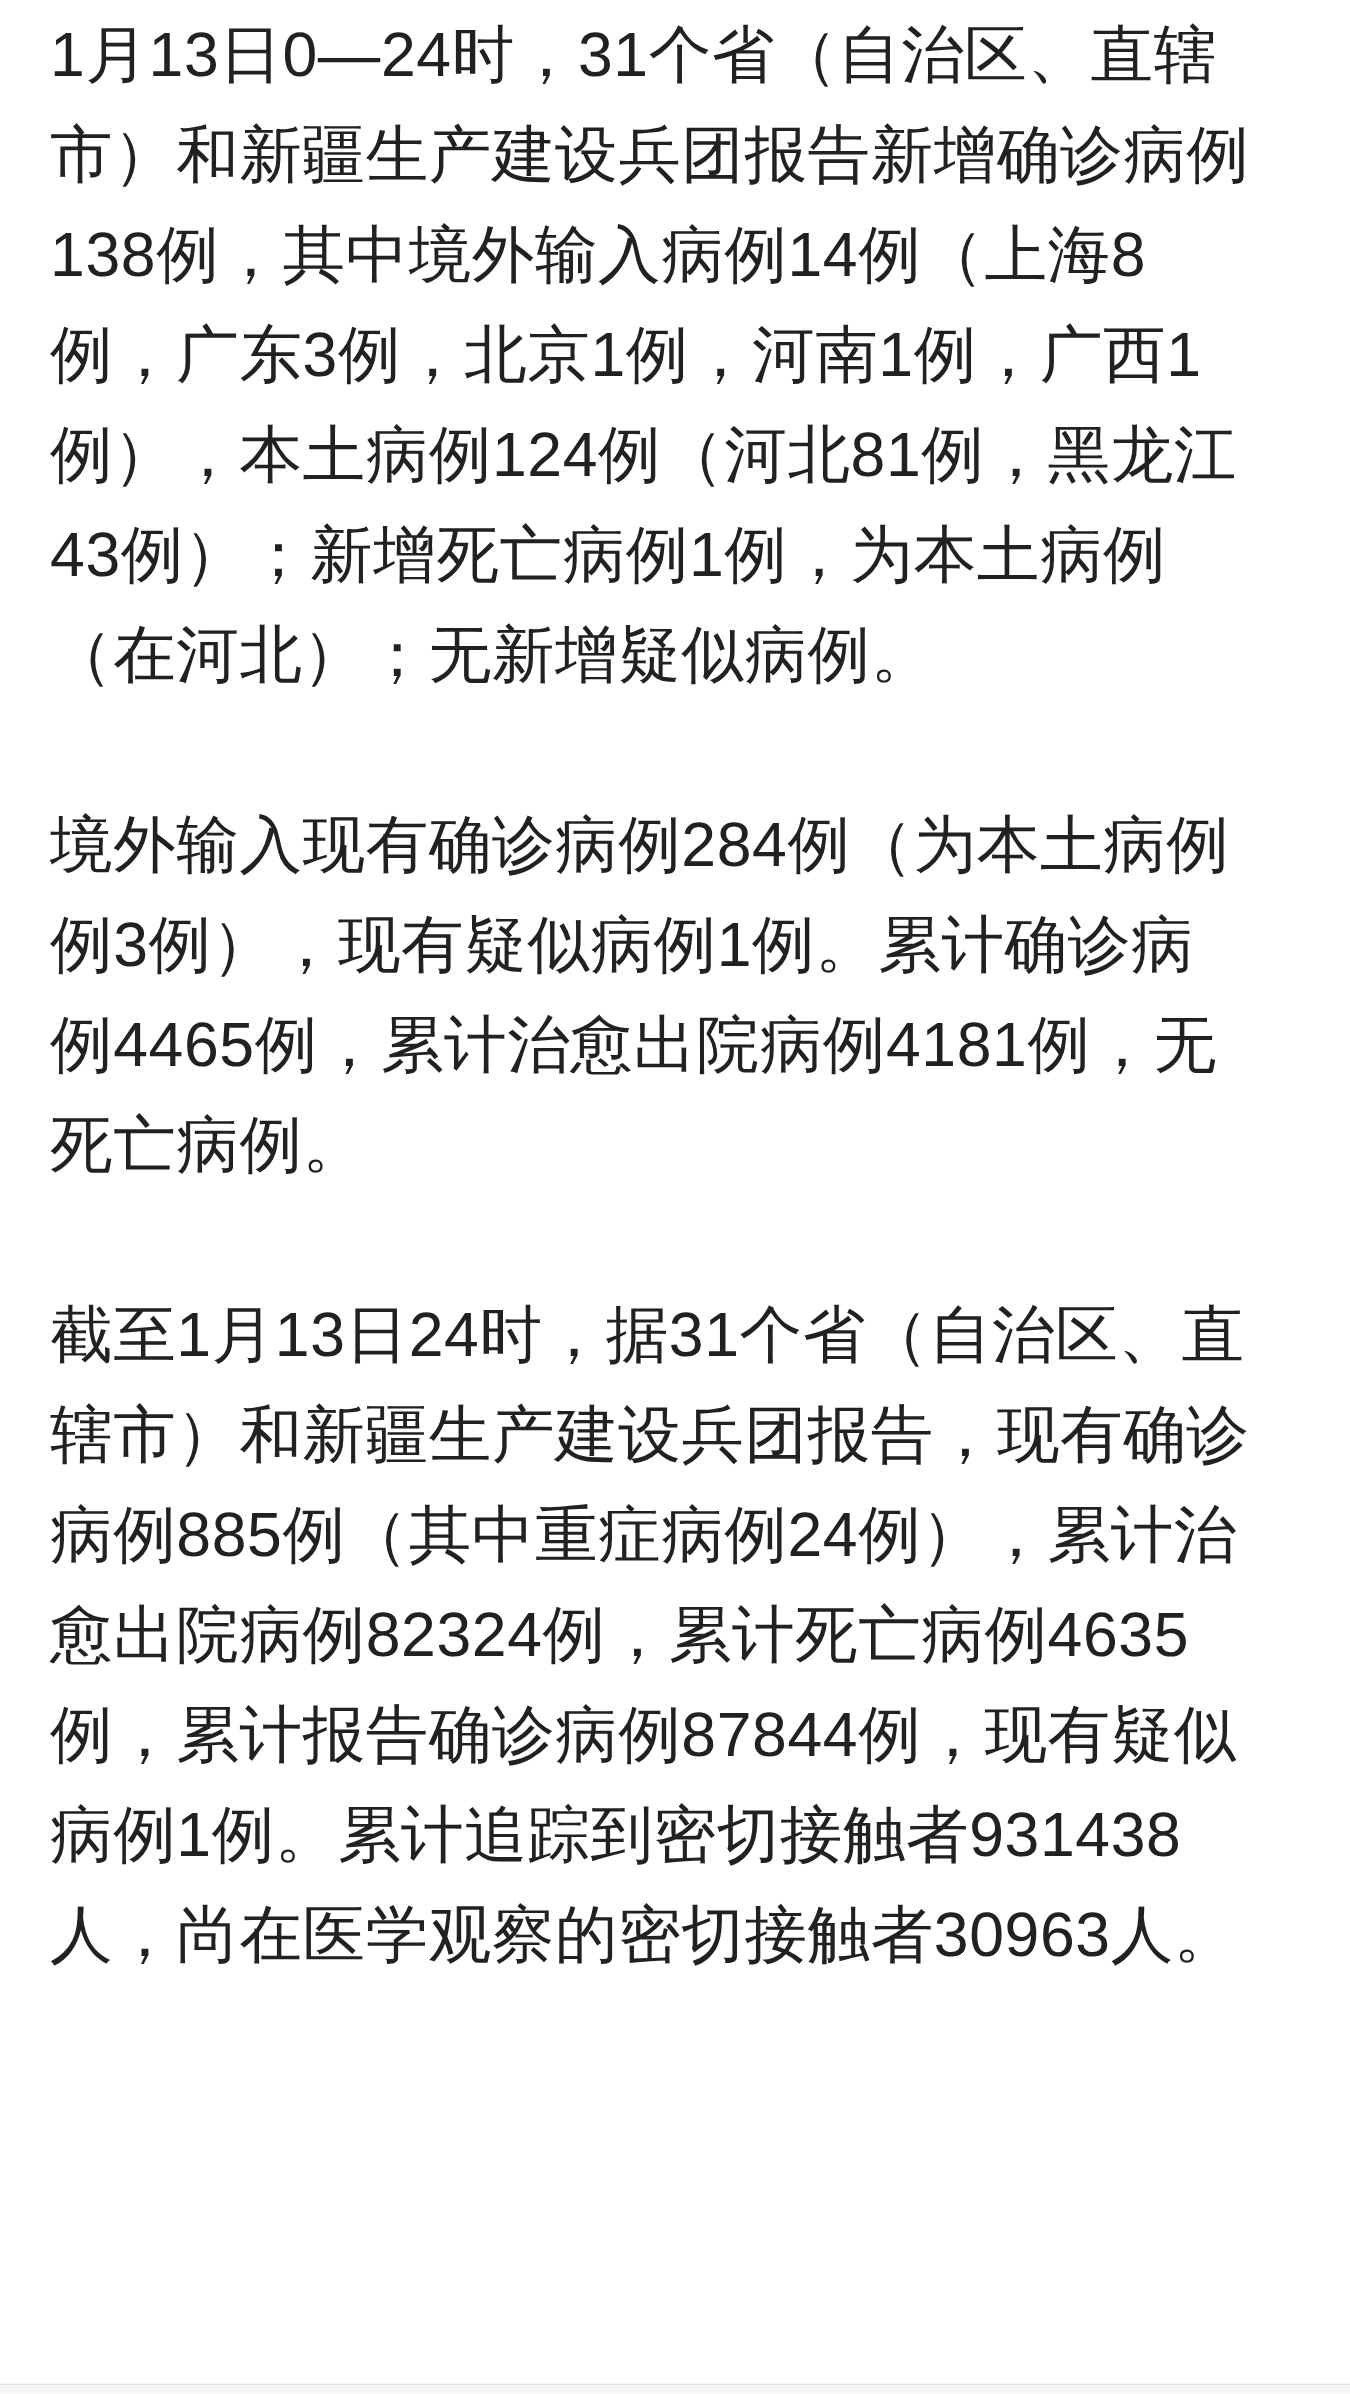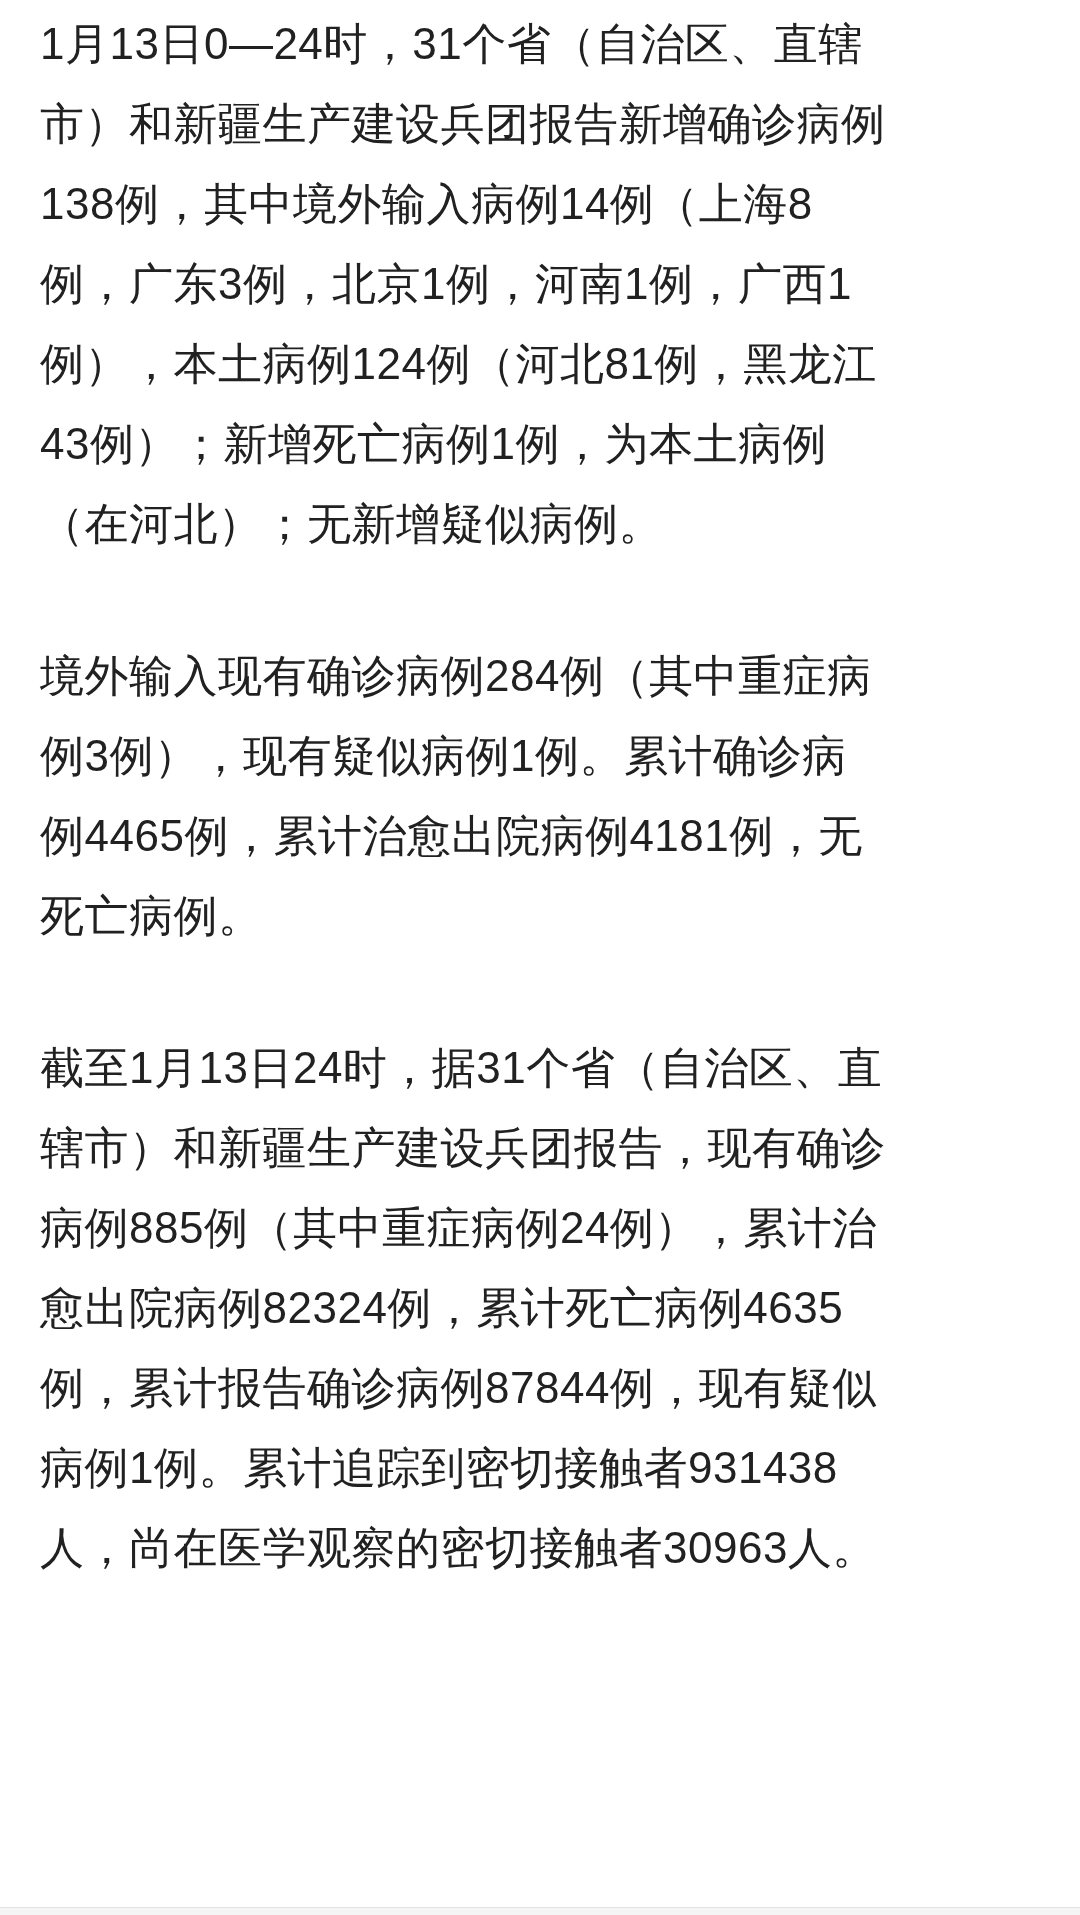--- a/index.html
+++ b/index.html
@@ -14,21 +14,21 @@
     overflow: hidden;
     font-family: "Liberation Sans", sans-serif;
   }
   .article {
     box-sizing: border-box;
     width: 1080px;
     padding: 4px 40px 0 40px;
   }
   .para {
     margin: 0 0 72px 0;
-    font-size: 44px;
+    font-size: 50px;
     line-height: 80px;
     color: #212121;
     text-align: justify;
     white-space: pre-line;
     letter-spacing: 0.5px;
     word-break: break-all;
   }
   .para:last-child {
     margin-bottom: 0;
   }
@@ -47,21 +47,21 @@
 <body>
 
 <div class="article">
   <p class="para">1月13日0—24时，31个省（自治区、直辖
 市）和新疆生产建设兵团报告新增确诊病例
 138例，其中境外输入病例14例（上海8
 例，广东3例，北京1例，河南1例，广西1
 例），本土病例124例（河北81例，黑龙江
 43例）；新增死亡病例1例，为本土病例
 （在河北）；无新增疑似病例。</p>
-  <p class="para">境外输入现有确诊病例284例（其中重症病
+  <p class="para">境外输入现有确诊病例284例（为本土病例
 例3例），现有疑似病例1例。累计确诊病
 例4465例，累计治愈出院病例4181例，无
 死亡病例。</p>
   <p class="para">截至1月13日24时，据31个省（自治区、直
 辖市）和新疆生产建设兵团报告，现有确诊
 病例885例（其中重症病例24例），累计治
 愈出院病例82324例，累计死亡病例4635
 例，累计报告确诊病例87844例，现有疑似
 病例1例。累计追踪到密切接触者931438
 人，尚在医学观察的密切接触者30963人。</p>

